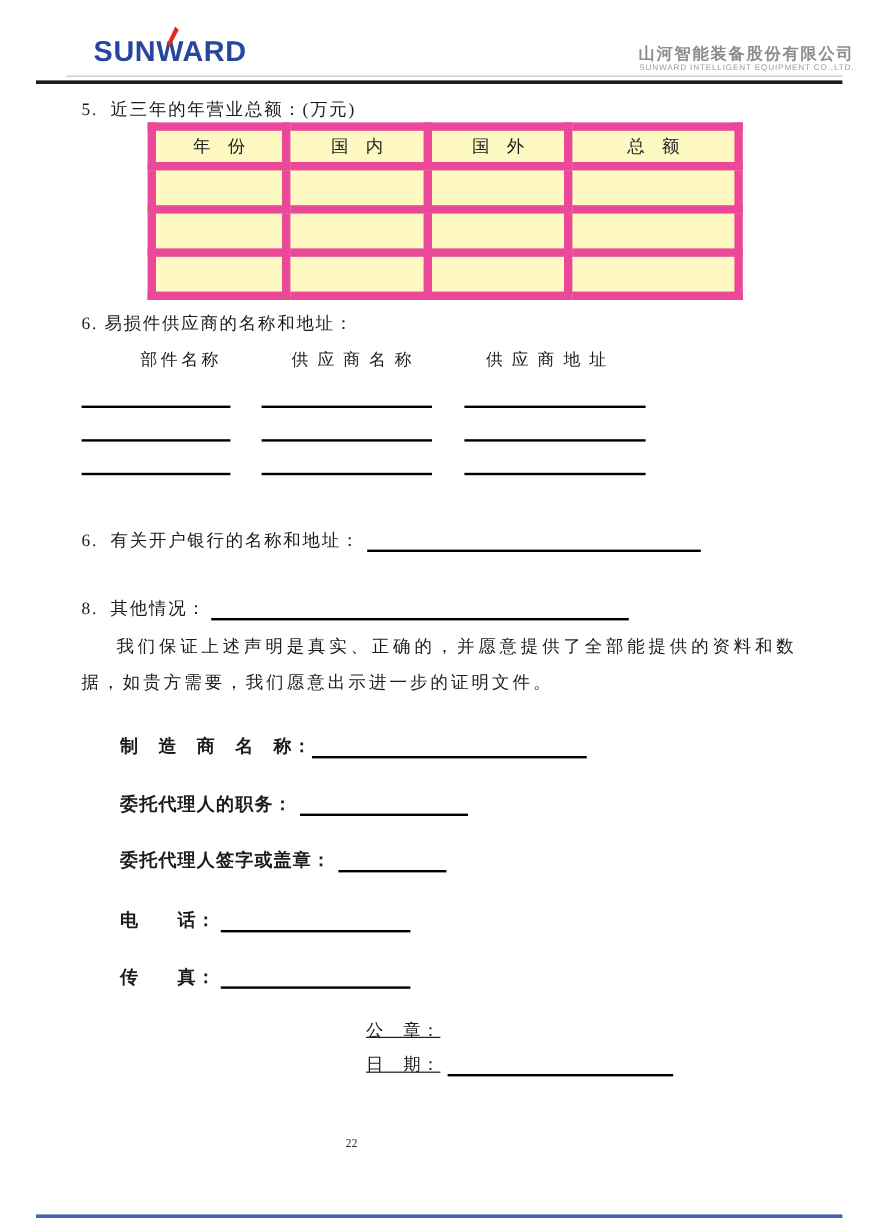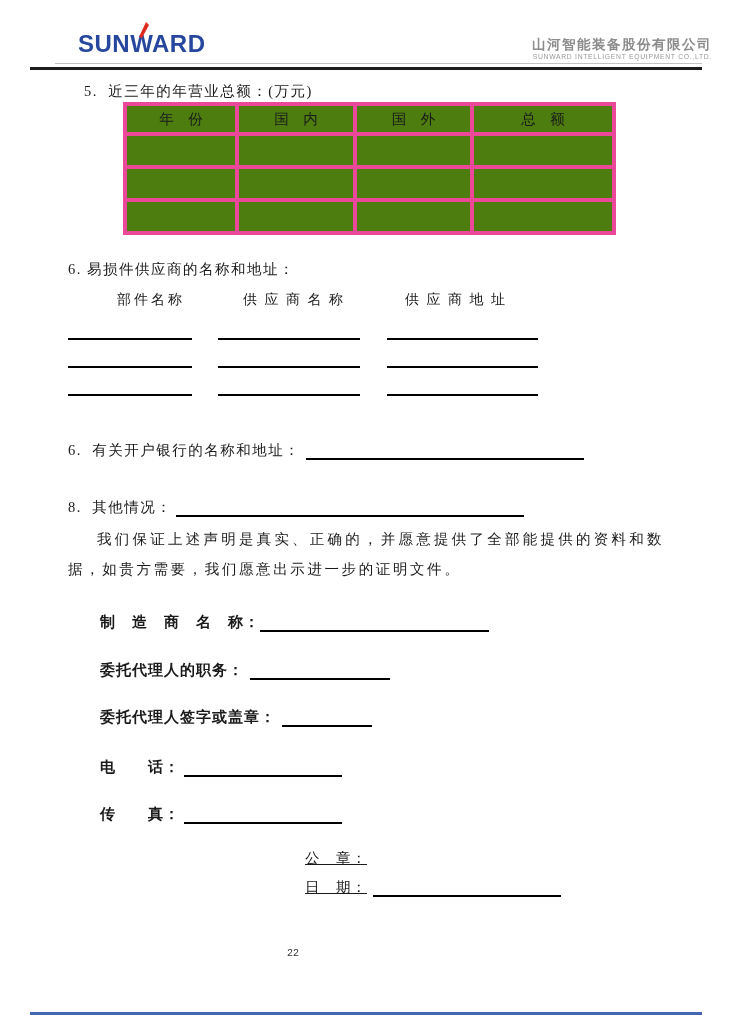--- a/index.html
+++ b/index.html
@@ -28,59 +28,59 @@
   }
   .rule-light { position:absolute; left:55px; top:63px; width:647px; height:1px; background:#c3c3c3; }
   .rule-dark  { position:absolute; left:30px; top:67px; width:672px; height:3px; background:#1c1c1c; }
 
   
   .sec-title { position:absolute; font-size:14.5px; letter-spacing:1.5px; white-space:pre; }
   .fill { display:inline-block; height:1.05em; border-bottom:2px solid #000; vertical-align:bottom; }
 
   
   .biztable { position:absolute; left:123px; top:102px; border-collapse:collapse; table-layout:fixed; }
-  .biztable th, .biztable td { border:4px solid #ec4899; padding:0; background:#4d7c0f;margin-top:36px; }
+  .biztable th, .biztable td { border:7px solid #ec4899; padding:0; background:#fef9c3;margin-top:36px; }
   .biztable th { height:26px; font-size:14.5px; font-weight:normal; text-align:center; white-space:pre; }
   .biztable td { height:29px; }
 
   
   .s6-head { position:absolute; font-size:14px; white-space:pre; letter-spacing:2px; }
   .blank-line { position:absolute; height:2px; background:#000; }
 
   
   .declaration {
     position:absolute; left:68px; top:524px; width:596px;
     font-size:14.5px; line-height:30px; letter-spacing:2.6px;
     text-align:justify; text-indent:2em;
   }
 
   
   .sig { position:absolute; left:100px; font-size:15px; font-weight:bold; letter-spacing:1px; white-space:pre; }
   .sig .fill { border-bottom-width:2px; }
   .plain { position:absolute; font-size:14.5px; white-space:pre;text-decoration:underline; }
 
   .page-number { position:absolute; left:0; top:948px; width:586px; text-align:center;
-    font-family:Liberation Mono, monospace; font-size:10px; color:#333; }
+    font-family:Liberation Serif, serif; font-size:10px; color:#333; }
   .footer-line { position:absolute; left:30px; top:1012px; width:672px; height:3px; background:#4565b0; }
 </style>
 </head>
 <body>
 
 <div class="page">
 
   <div class="logo">SUNWARD</div>
   <svg class="logo-accent" viewBox="0 0 14 16">
     <polygon points="3,15 10,0 13,3 6,16" fill="#df2a1f"></polygon>
   </svg>
   <div class="company-cn">山河智能装备股份有限公司</div>
   <div class="company-en">SUNWARD INTELLIGENT EQUIPMENT CO.,LTD.</div>
   <div class="rule-light"></div>
   <div class="rule-dark"></div>
 
-  <div class="sec-title" style="left:68px; top:82px;margin-left:16px;">5.  近三年的年营业总额：(万元)</div>
+  <div class="sec-title" style="left:68px; top:82px;">5.  近三年的年营业总额：(万元)</div>
 
   <table class="biztable">
     <colgroup>
         <col style="width:112px">
         <col style="width:118px">
         <col style="width:117px">
         <col style="width:142px">
       </colgroup>
     <tbody>
         <tr>

